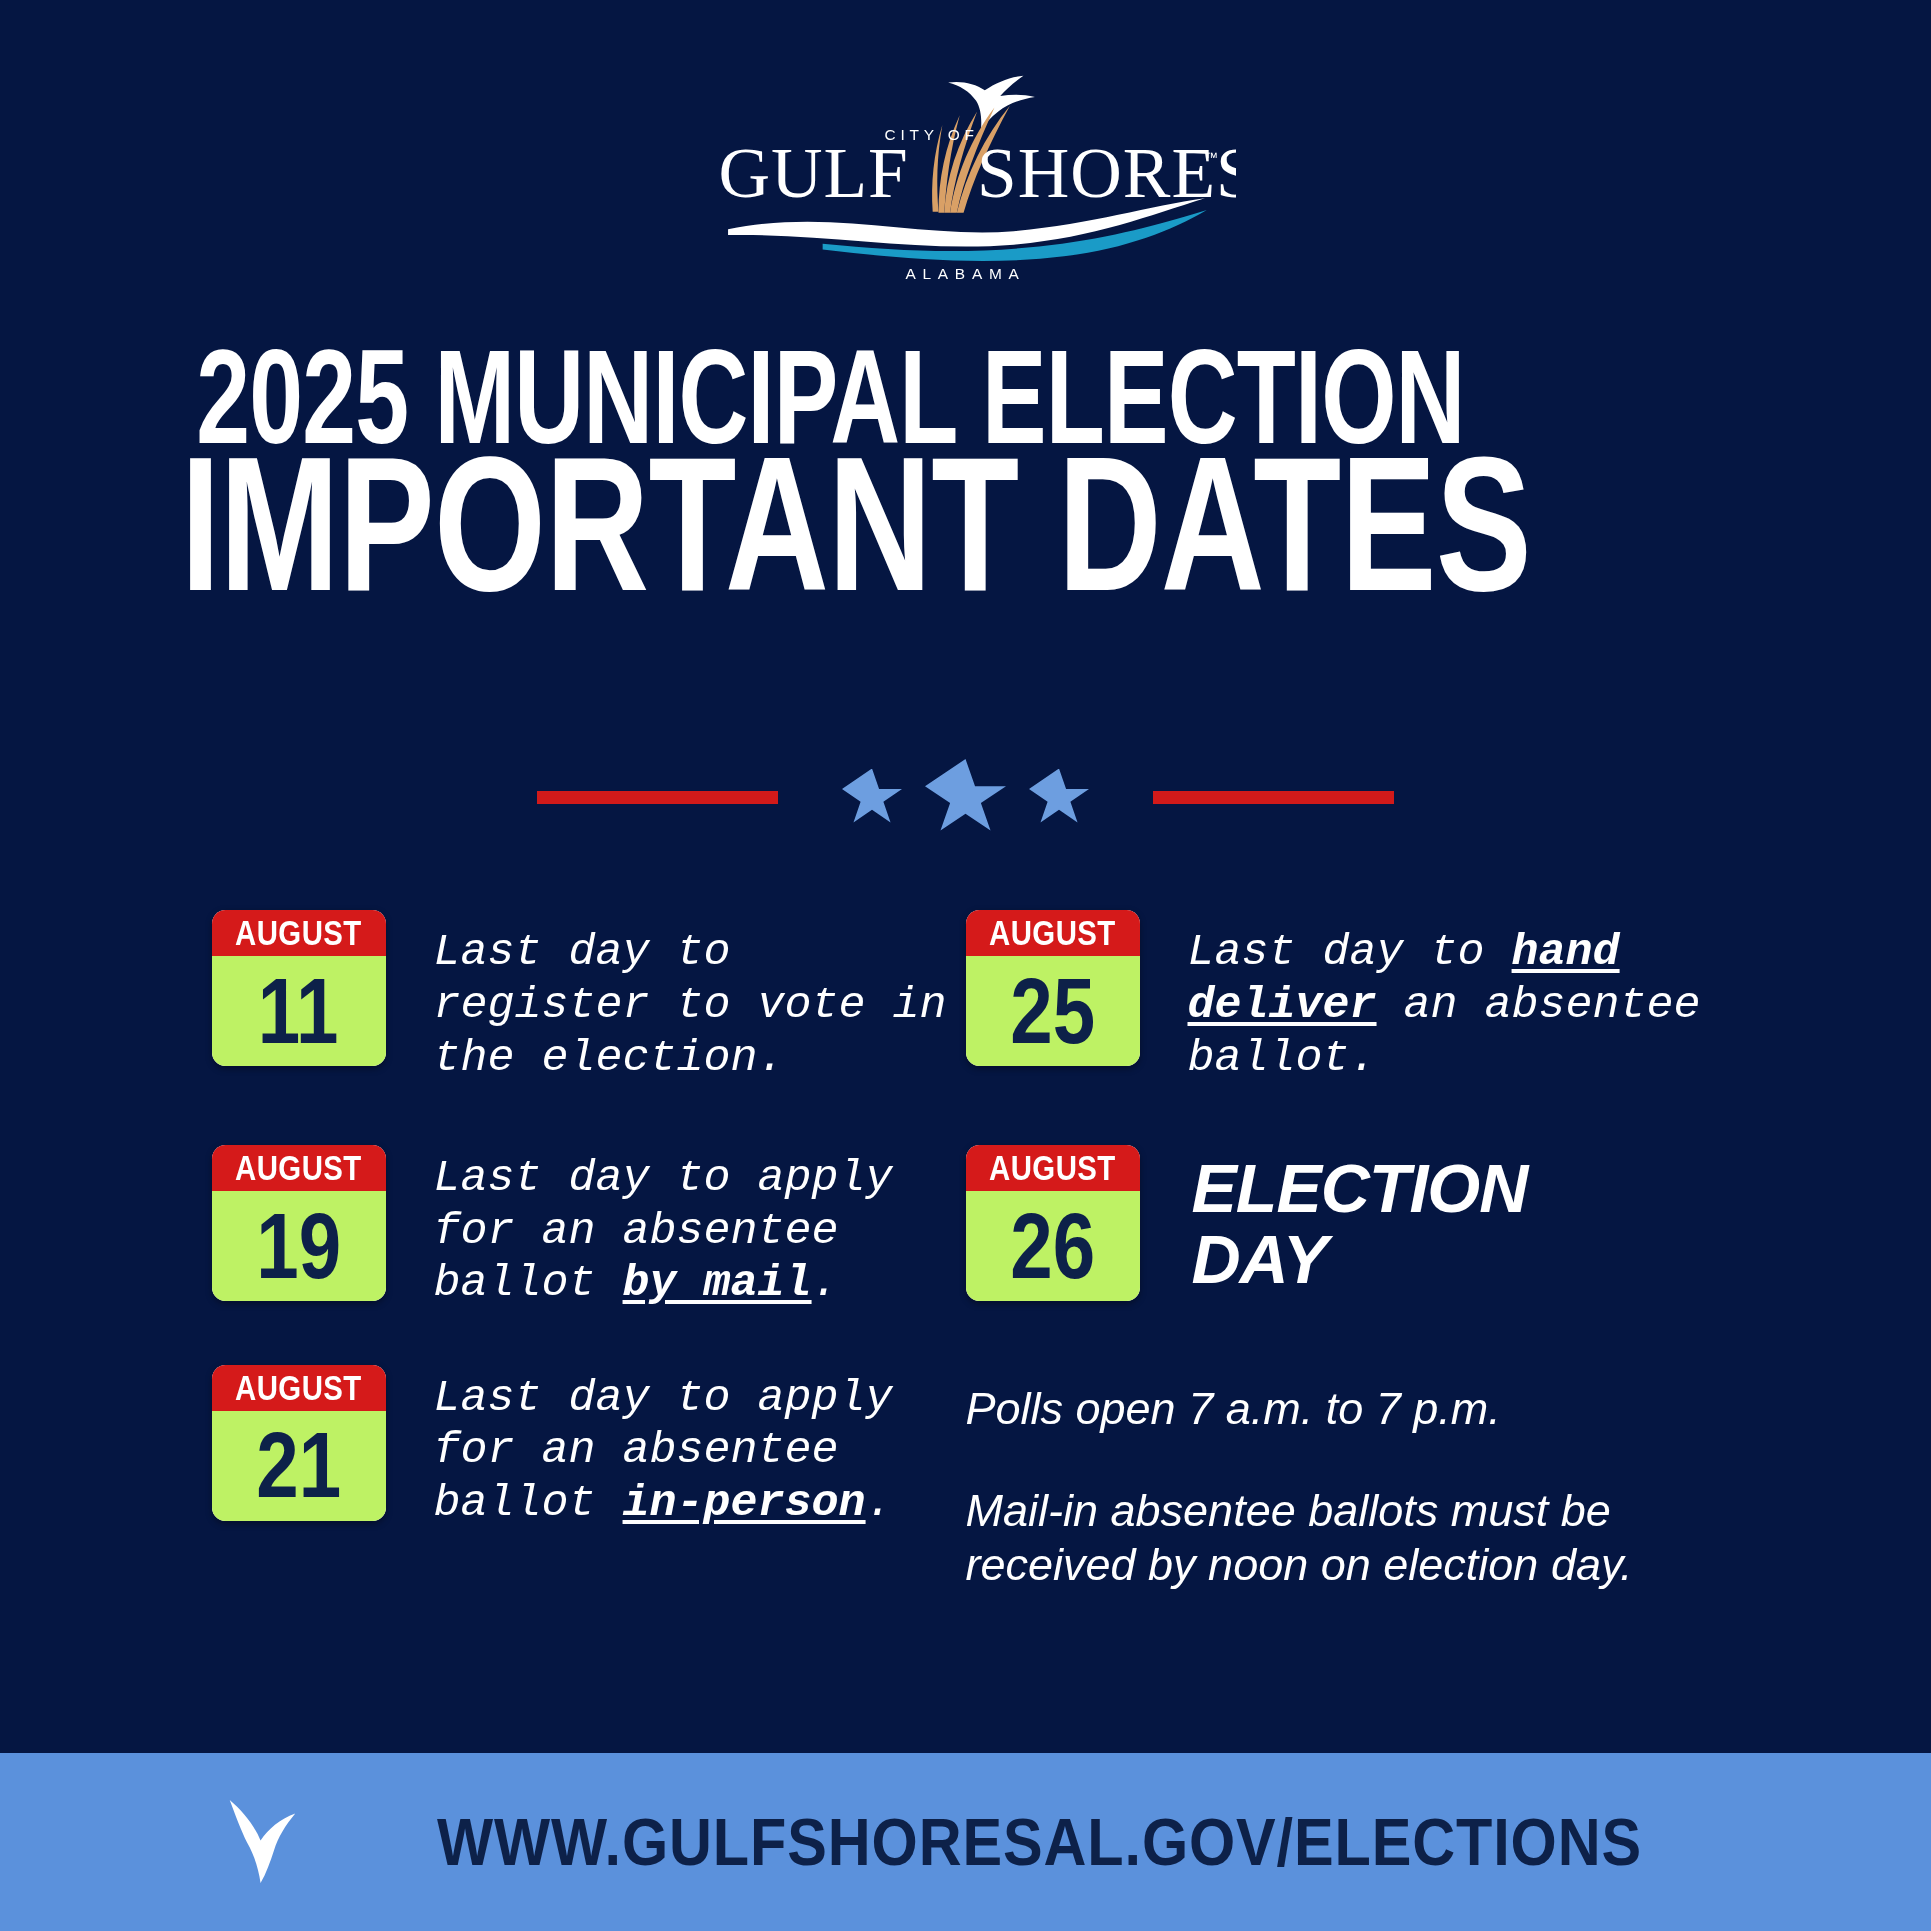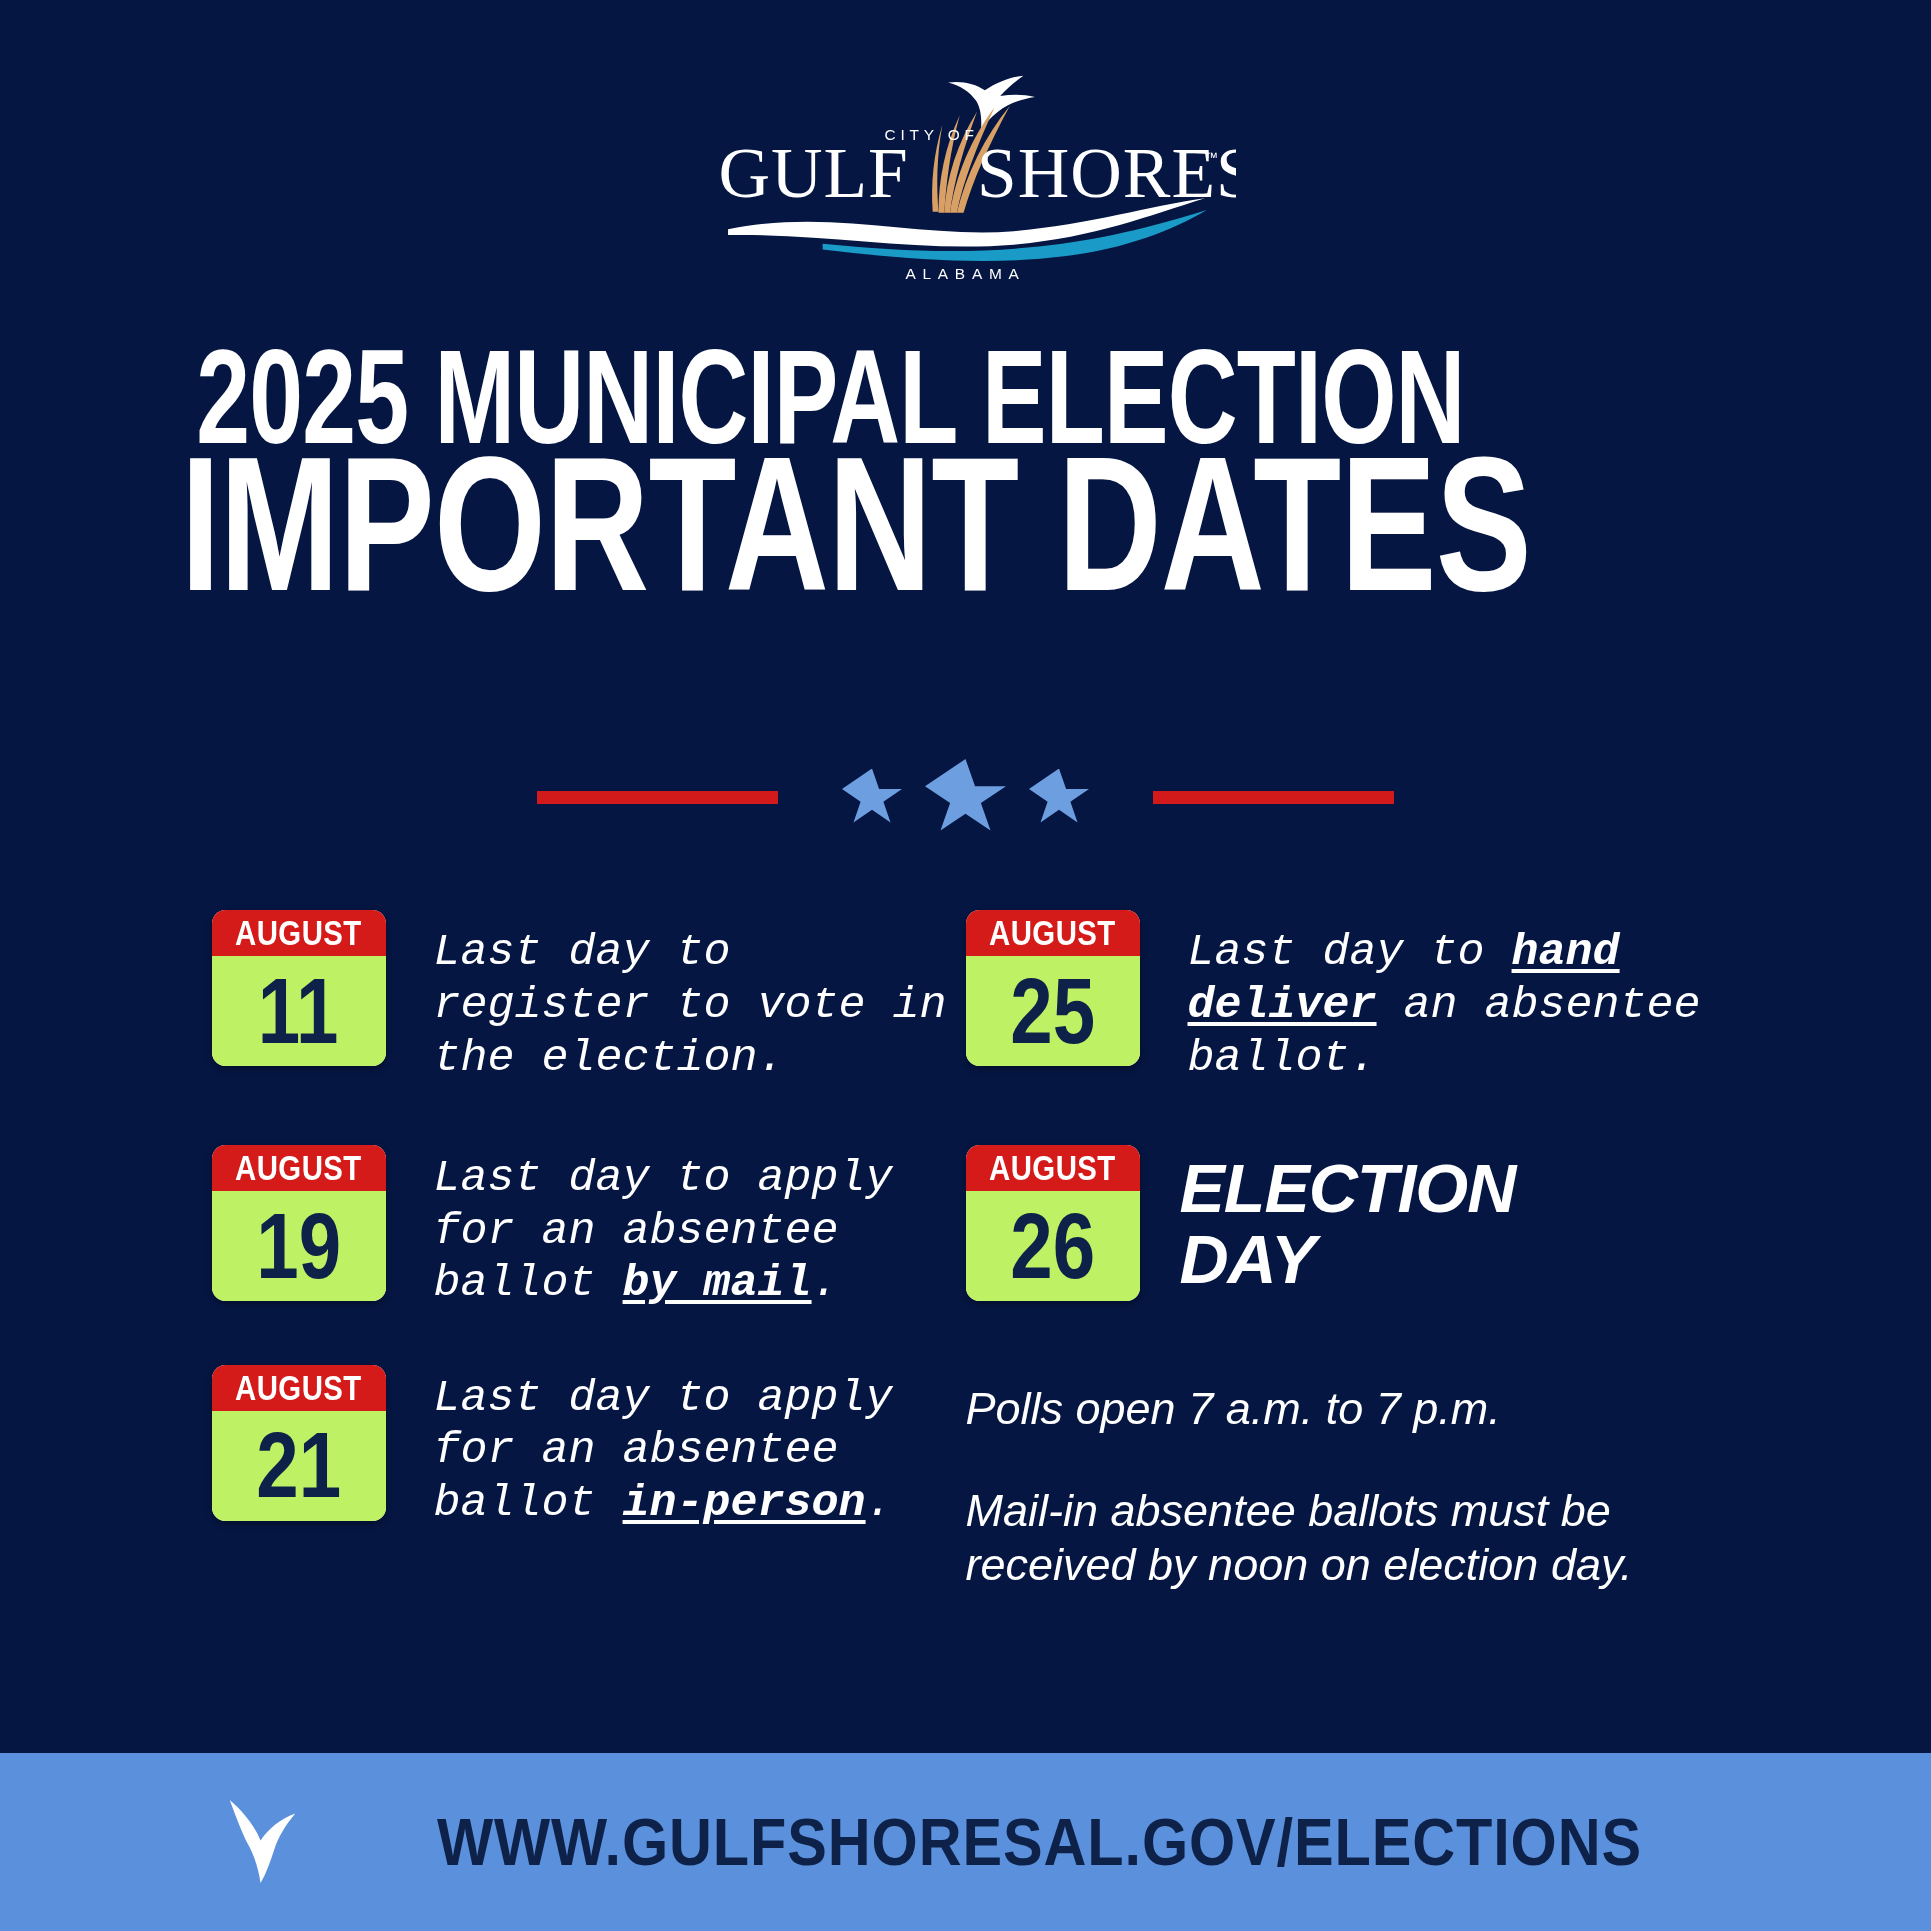--- a/index.html
+++ b/index.html
@@ -180,21 +180,21 @@
   }
 
   
   .eday {
     color: #ffffff;
     font-family: "Liberation Sans", sans-serif;
     font-style: italic;
     font-weight: 700;
     font-size: 68px;
     line-height: 1.05;
-    margin-left: 40px;
+    margin-left: 52px;
     padding-top: 7.7px;
     letter-spacing: -1px;
   }
 
   
   .note {
     color: #ffffff;
     font-family: "Liberation Sans Narrow", "Liberation Sans", sans-serif;
     font-style: italic;
     font-size: 45px;

